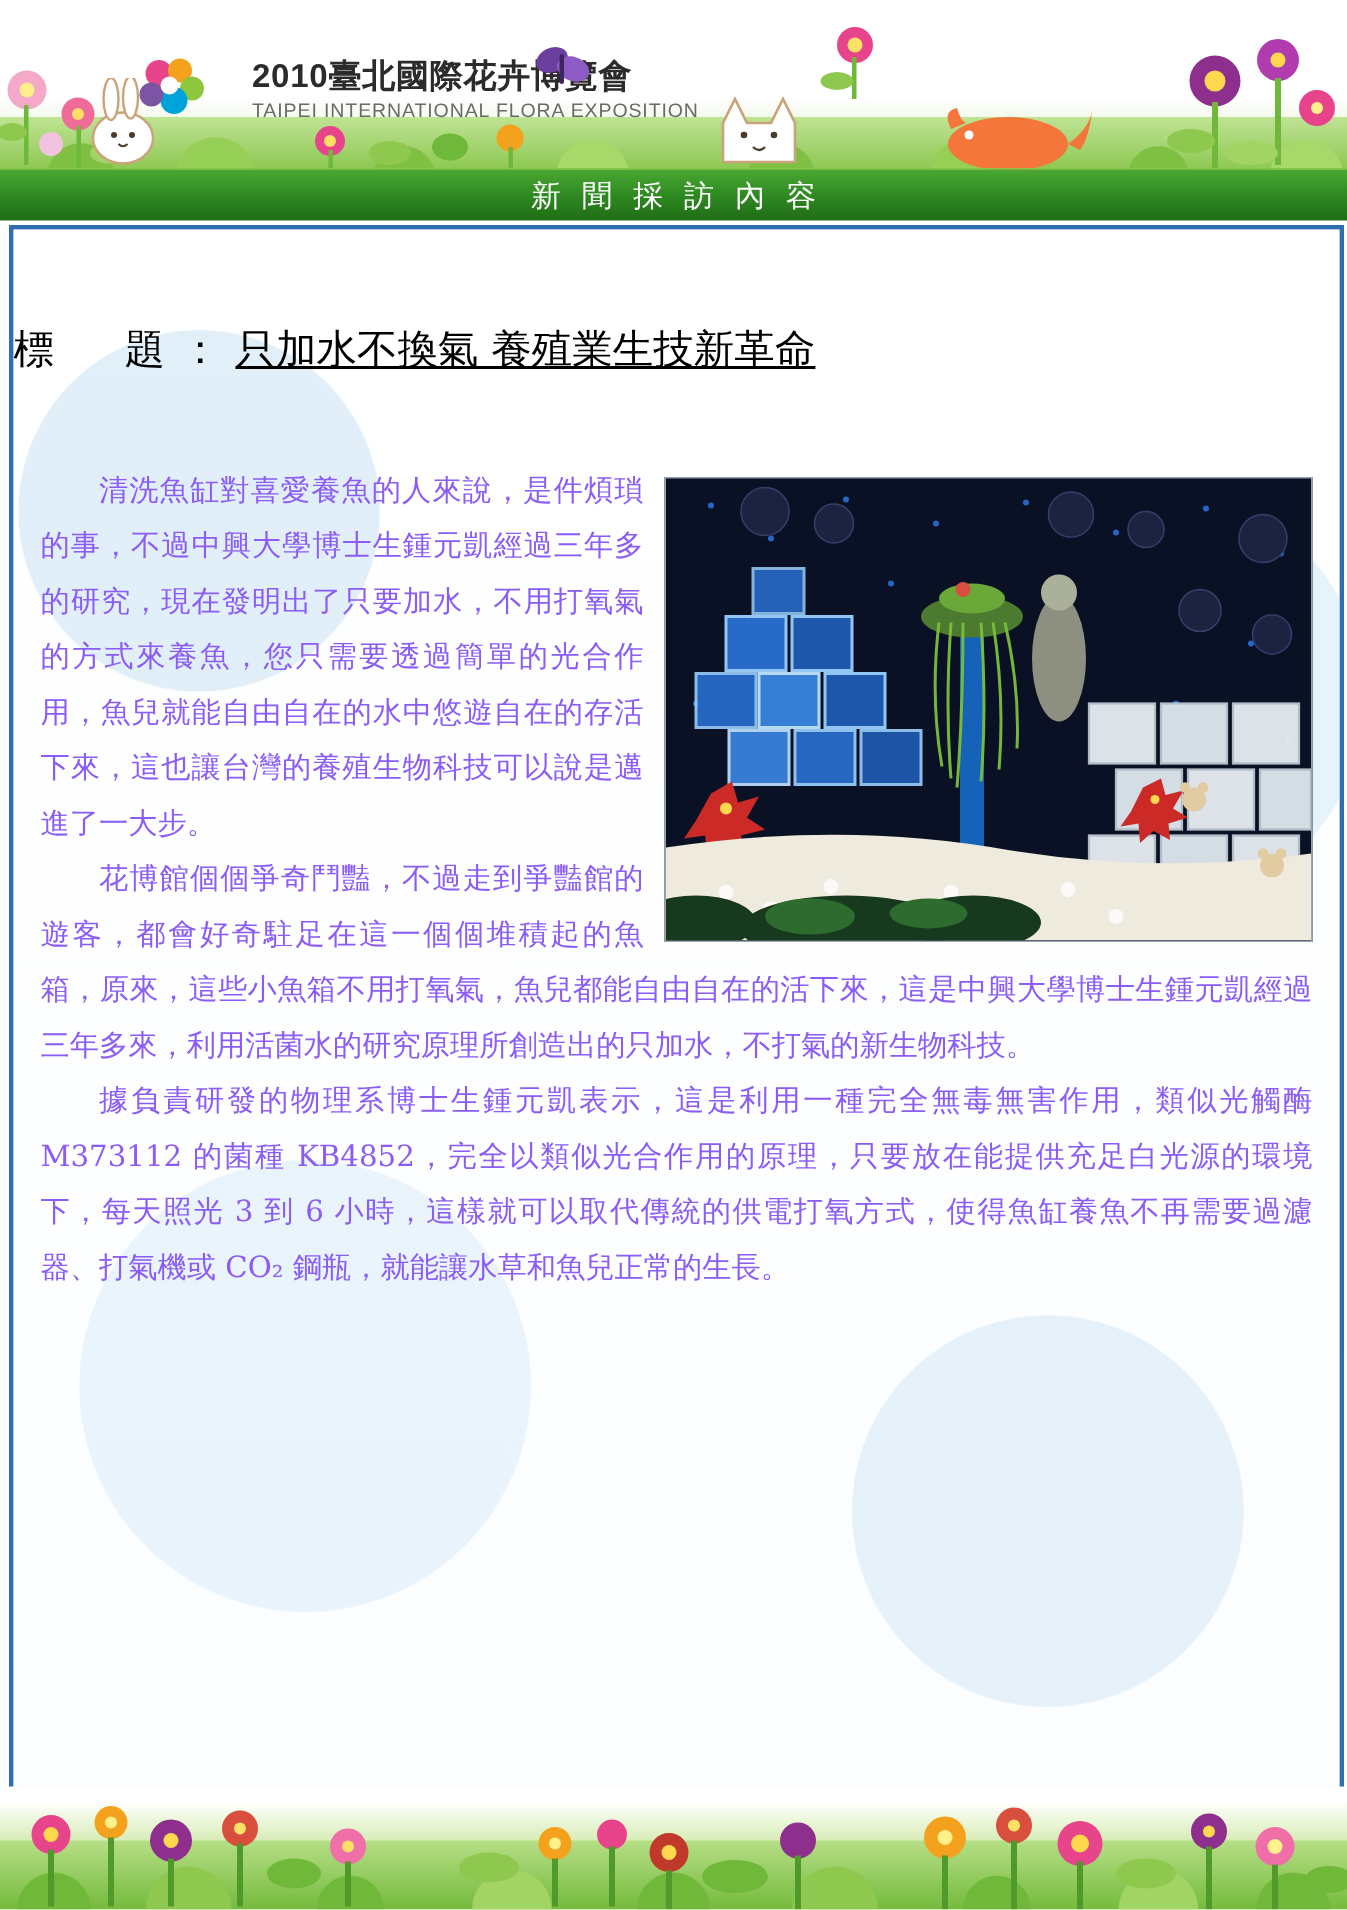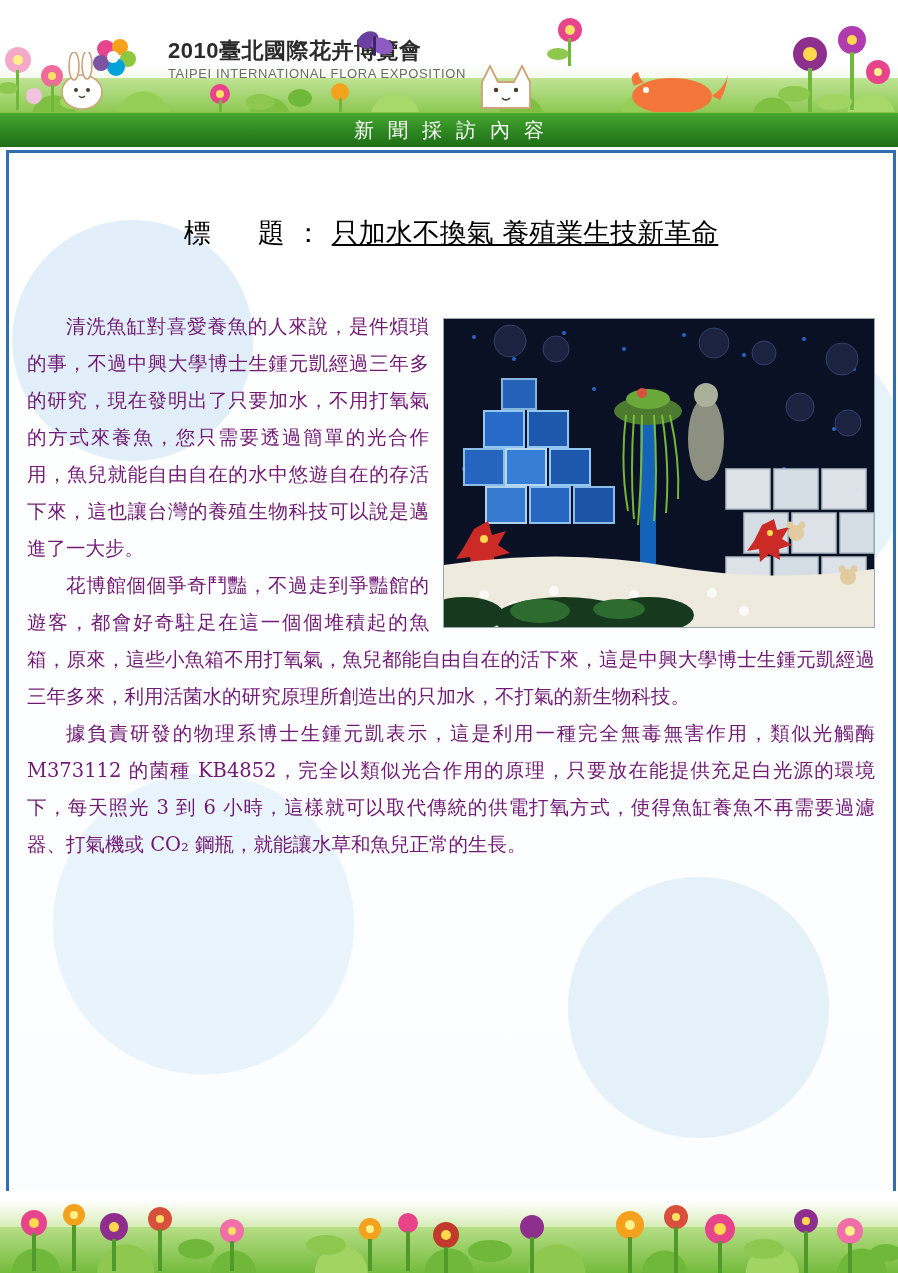--- a/index.html
+++ b/index.html
@@ -121,37 +121,36 @@
   .content-inner {
     position: absolute;
     inset: 0;
     padding: 0;
   }
 
   .doc-title {
     position: absolute;
     left: 0; right: 0;
     top: 62px;
-    text-align: center;
     font-size: 27px;
     color: #000000;
     font-family: "DejaVu Serif", serif;
     white-space: nowrap;
   }
   .doc-title .label { letter-spacing: 10px; }
   .doc-title .value { text-decoration: underline; }
 
   .body-text {
     position: absolute;
     left: 18px;
     top: 155px;
     width: 848px;
     font-size: 19.5px;
     line-height: 37px;
-    color: #701a75;
+    color: #8b5cf6;
     font-family: "DejaVu Serif", serif;
     text-align: justify;
   }
   .body-text p {
     margin: 0;
     text-indent: 2em;
   }
   .photo {
     float: right;
     width: 430px;

